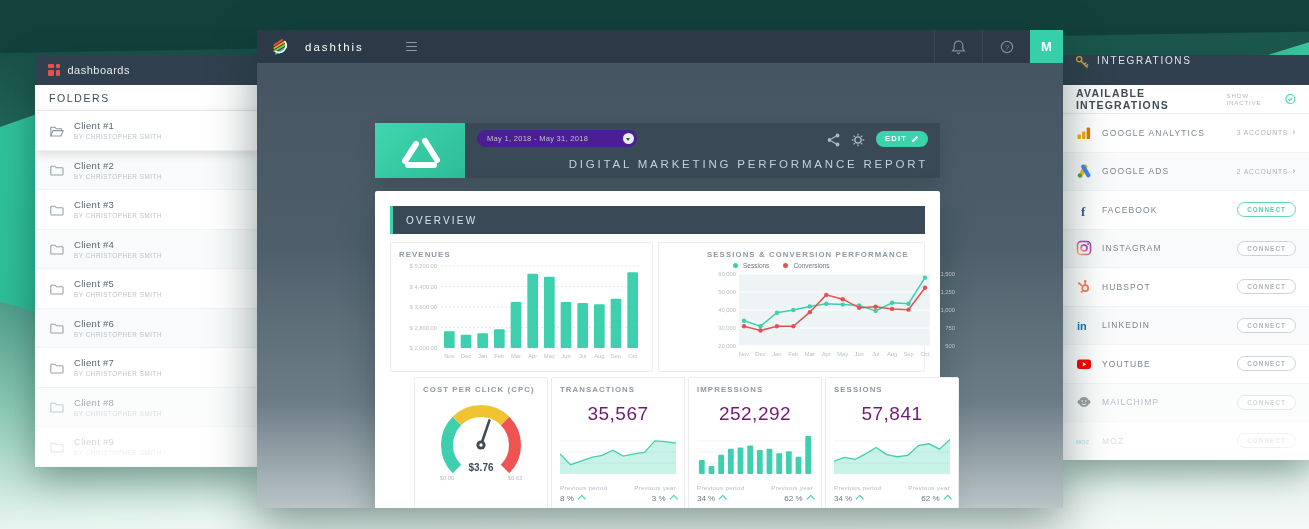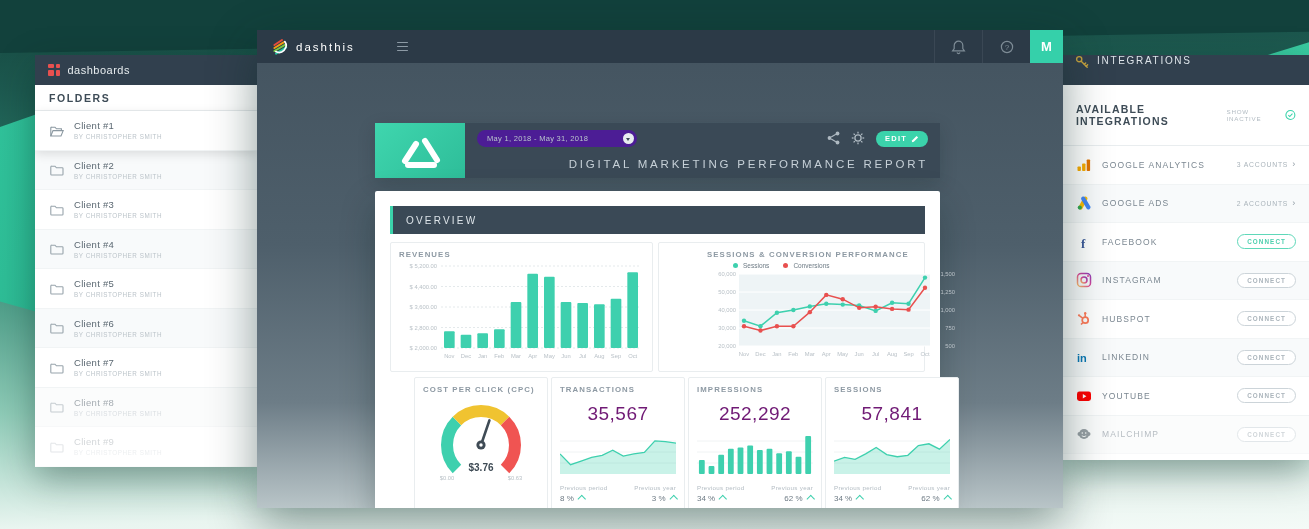--- a/index.html
+++ b/index.html
@@ -14,48 +14,48 @@
   .panel{position:absolute;background:#fff;box-shadow:0 12px 34px rgba(6,35,30,.38);overflow:hidden;}
   svg{display:block;font-family:"Liberation Sans",sans-serif;}
   .fade1{opacity:.55;} .fade2{opacity:.26;}
 
   
   .left-panel{left:35px;top:55px;width:222px;height:412px;z-index:1;}
   .lp-head{height:30px;background:#31404e;display:flex;align-items:center;gap:8px;padding:0 13px;}
   .lp-ico{display:grid;grid-template-columns:6px 4px;grid-template-rows:4px 6px;gap:1.5px;}
   .lp-ico span{background:#e8504f;border-radius:1px;}
   .lp-title{color:#e6ebee;font-size:11px;letter-spacing:.5px;}
-  .lp-folders-label{height:25px;line-height:26px;padding:0 14px;font-size:10.5px;font-weight:bold;letter-spacing:1.6px;color:#3e4c57;border-bottom:1px solid #e9edef;background:#fff;}
+  .lp-folders-label{height:25px;line-height:26px;padding:0 14px;font-size:10.5px;font-weight:normal;letter-spacing:1.6px;color:#3e4c57;border-bottom:1px solid #e9edef;background:#fff;}
   .lp-list{position:relative;}
   .f-item{height:39.5px;display:flex;align-items:center;gap:10px;padding:0 14px;border-bottom:1px solid #f1f4f5;background:#fff;box-sizing:border-box;}
   .f-item.alt{background:#f8fafb;}
   .f-item.active{background:#fff;box-shadow:0 3px 10px rgba(0,0,0,.12);position:relative;z-index:2;}
   .f-icon{width:15px;height:15px;flex:none;}
   .f-name{font-size:9.5px;color:#5a6771;letter-spacing:.3px;display:block;}
   .f-sub{font-size:6.3px;color:#bcc4ca;letter-spacing:.55px;display:block;margin-top:2px;}
 
   
   .center-panel{left:257px;top:30px;width:806px;height:478px;z-index:3;
     background:linear-gradient(180deg,#43535f 0%,#4e5f6b 45%,#6d7d87 78%,#b9c5c8 100%);box-shadow:0 16px 44px rgba(8,40,35,.45);}
   .topnav{height:33px;background:#2c3a47;display:flex;align-items:center;}
-  .brand{display:flex;align-items:center;gap:5px;padding:0 10px 0 14px;color:#fff;font-size:11.5px;letter-spacing:2px;cursor:pointer;}
+  .brand{display:flex;align-items:center;gap:14px;padding:0 10px 0 14px;color:#fff;font-size:11.5px;letter-spacing:2px;cursor:pointer;}
   .nav-burger{margin-left:28px;display:flex;flex-direction:column;gap:2.5px;cursor:pointer;padding:4px;}
   .nav-burger i{display:block;width:11px;height:1.6px;background:#8d9aa5;border-radius:1px;}
   .nav-spacer{flex:1;}
   .nav-item{width:47px;height:33px;display:flex;align-items:center;justify-content:center;border-left:1px solid rgba(255,255,255,.07);cursor:pointer;}
   .nav-avatar{width:33px;height:33px;background:#35d0aa;color:#fff;font-size:13px;font-weight:bold;display:flex;align-items:center;justify-content:center;cursor:pointer;}
   .pbody{position:relative;height:445px;}
   .rep-head{position:absolute;left:118px;top:60px;width:565px;height:55px;display:flex;box-shadow:0 6px 18px rgba(10,30,30,.18);}
   .rep-logo{width:90px;background:linear-gradient(135deg,#3fd6ae,#2ebd99);display:flex;align-items:center;justify-content:center;flex:none;}
   .rep-bar{flex:1;background:#3a4956;padding:7px 12px 8px;display:flex;flex-direction:column;justify-content:space-between;box-sizing:border-box;}
   .rep-row1{display:flex;align-items:center;justify-content:space-between;}
   .date-pill{display:flex;align-items:center;justify-content:space-between;width:160px;background:#4c1d95;border:none;border-radius:9px;height:17px;padding:0 3px 0 10px;color:#b9c4cc;font-size:7.5px;letter-spacing:.3px;cursor:pointer;font-family:inherit;}
   .pill-caret{width:11px;height:11px;border-radius:50%;background:#e8edf0;position:relative;}
   .pill-caret::after{content:'';position:absolute;left:3px;top:4.5px;border-left:2.5px solid transparent;border-right:2.5px solid transparent;border-top:3px solid #3a4956;}
-  .rh-icons{display:flex;align-items:flex-start;gap:11px;}
+  .rh-icons{display:flex;align-items:flex-end;gap:11px;}
   .rh-ic{cursor:pointer;display:flex;}
   .edit-btn{display:flex;align-items:center;gap:4px;background:#3bd3ab;border:none;border-radius:9px;height:16px;padding:0 9px;color:#fff;font-size:7.5px;font-weight:bold;letter-spacing:1.2px;cursor:pointer;font-family:inherit;}
   .rep-title{color:#c6d0d7;font-size:11.5px;letter-spacing:2.8px;text-align:right;}
   .card{position:absolute;left:118px;top:128px;width:565px;height:322px;background:#fff;border-radius:2px;box-shadow:0 14px 34px rgba(10,30,30,.30);padding:15px;box-sizing:border-box;}
   .sec-head{height:28px;background:#3a4956;border-left:3px solid #3bd3ab;display:flex;align-items:center;padding-left:13px;color:#dde4e9;font-size:10px;letter-spacing:2.2px;margin-bottom:8px;}
   .charts-row{display:flex;gap:5px;margin-bottom:5px;}
   .chart-box{border:1px solid #e9edef;border-radius:2px;box-sizing:border-box;padding:7px 8px 4px;height:130px;background:#fff;}
   .chart-box.w1{width:263px;} .chart-box.w2{width:267px;padding-left:48px;}
   .cb-title{font-size:7.8px;font-weight:bold;letter-spacing:1.1px;color:#8d99a3;margin-bottom:3px;white-space:nowrap;}
   .legend{display:flex;align-items:center;gap:5px;font-size:6.5px;color:#6d7a84;margin:1px 0 1px 26px;}
@@ -67,21 +67,21 @@
   .gauge-wrap{margin:0 auto;}
   .foot{display:flex;justify-content:space-between;margin-top:auto;padding-top:3px;}
   .flabel{display:block;font-size:6.2px;color:#b3bcc3;letter-spacing:.3px;}
   .fval{font-size:8px;color:#6d7a84;display:flex;align-items:center;gap:5px;margin-top:3px;}
   .fcol.r{text-align:right;} .fcol.r .fval{justify-content:flex-end;}
   .chev{width:4.5px;height:4.5px;border-left:1.5px solid #3ed0ae;border-top:1.5px solid #3ed0ae;transform:rotate(45deg);display:inline-block;}
 
   
   .right-panel{left:1063px;top:55px;width:246px;height:405px;z-index:2;}
   .rp-head{height:30px;background:#31404e;display:flex;align-items:flex-start;gap:8px;padding:0 12px;color:#dde4e9;font-size:10px;letter-spacing:1.7px;}
-  .rp-avail{height:28px;display:flex;align-items:center;justify-content:space-between;padding:16px 13px;border-bottom:1px solid #e9edef;background:#fff;}
+  .rp-avail{height:28px;display:flex;align-items:center;justify-content:space-between;padding:0 13px;border-bottom:1px solid #e9edef;background:#fff;}
   .avail-t{font-size:10.5px;font-weight:bold;letter-spacing:1.2px;color:#3e4c57;}
   .avail-r{display:flex;align-items:center;gap:5px;font-size:6.2px;color:#b3bcc3;letter-spacing:.8px;cursor:pointer;}
   .i-item{height:38.5px;display:flex;align-items:center;gap:10px;padding:0 13px;border-bottom:1px solid #f1f4f5;background:#fff;box-sizing:border-box;}
   .i-item.alt{background:#f8fafb;justify-content:flex-end;}
   .i-icon{width:16px;height:16px;flex:none;display:flex;align-items:center;justify-content:center;}
   .i-name{font-size:8.5px;letter-spacing:1.1px;color:#7b8791;flex:1;}
   .accounts{font-size:6.8px;color:#a9b3ba;letter-spacing:.8px;display:flex;align-items:center;gap:4px;cursor:pointer;}
   .chevR{font-size:9px;color:#8d99a3;line-height:1;}
   .connect{border:1px solid #ccd4d9;border-radius:9px;background:#fff;height:15px;padding:0 9px;font-size:6.3px;font-weight:bold;letter-spacing:1.1px;color:#aab4bb;display:flex;align-items:center;cursor:pointer;font-family:inherit;}
   .connect.hl{border-color:#5fd8b9;color:#4ccfae;}

